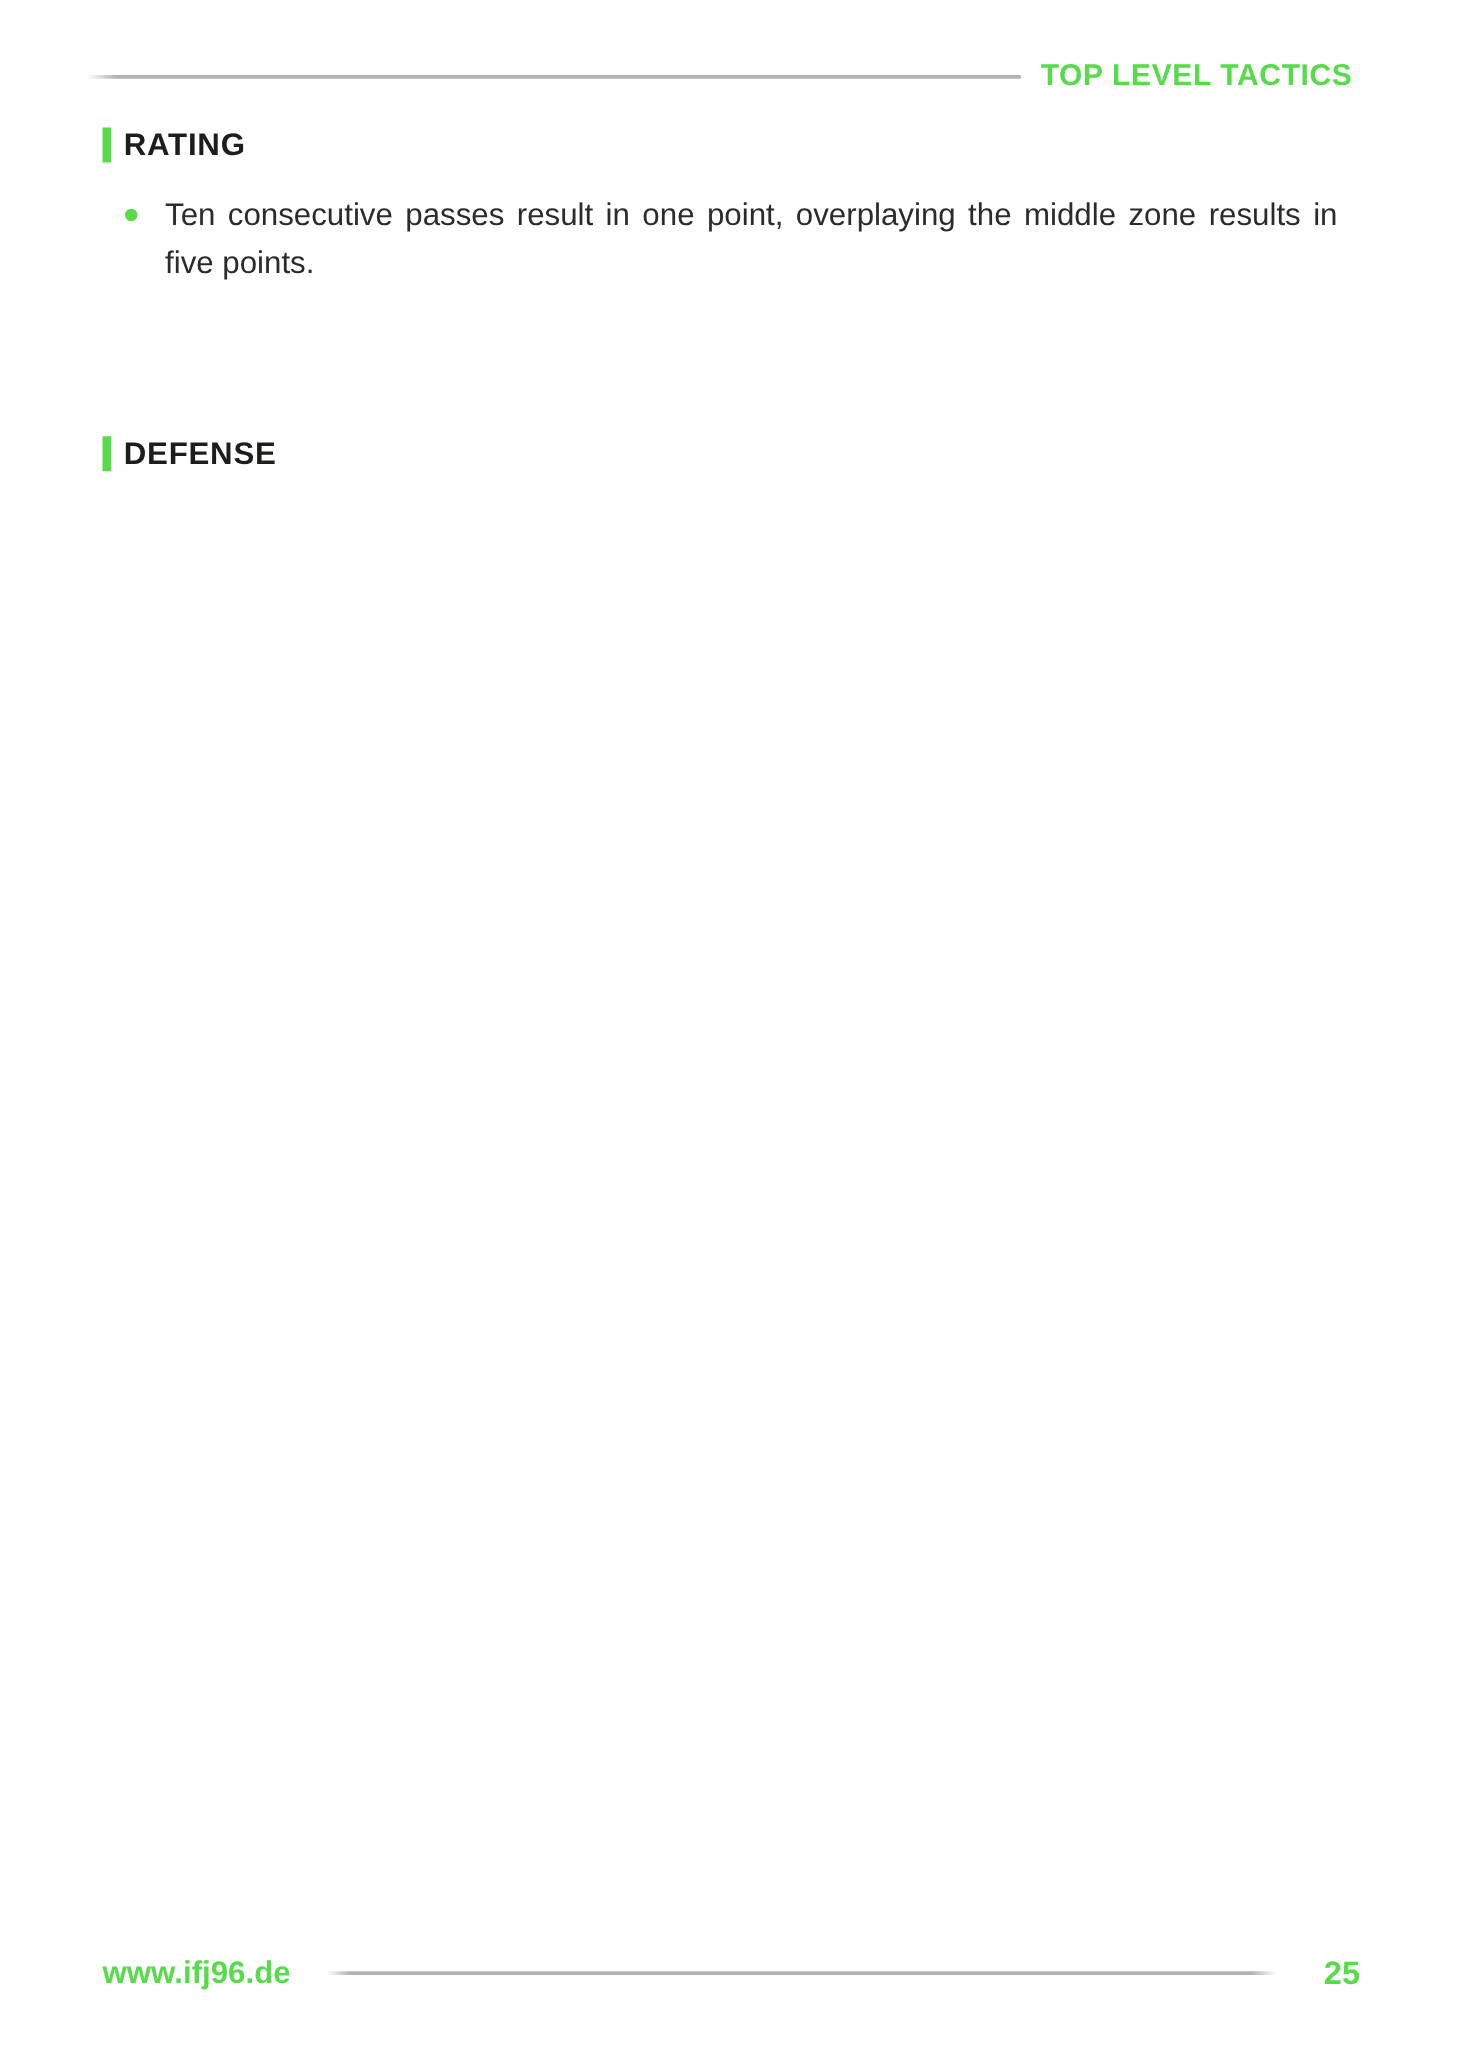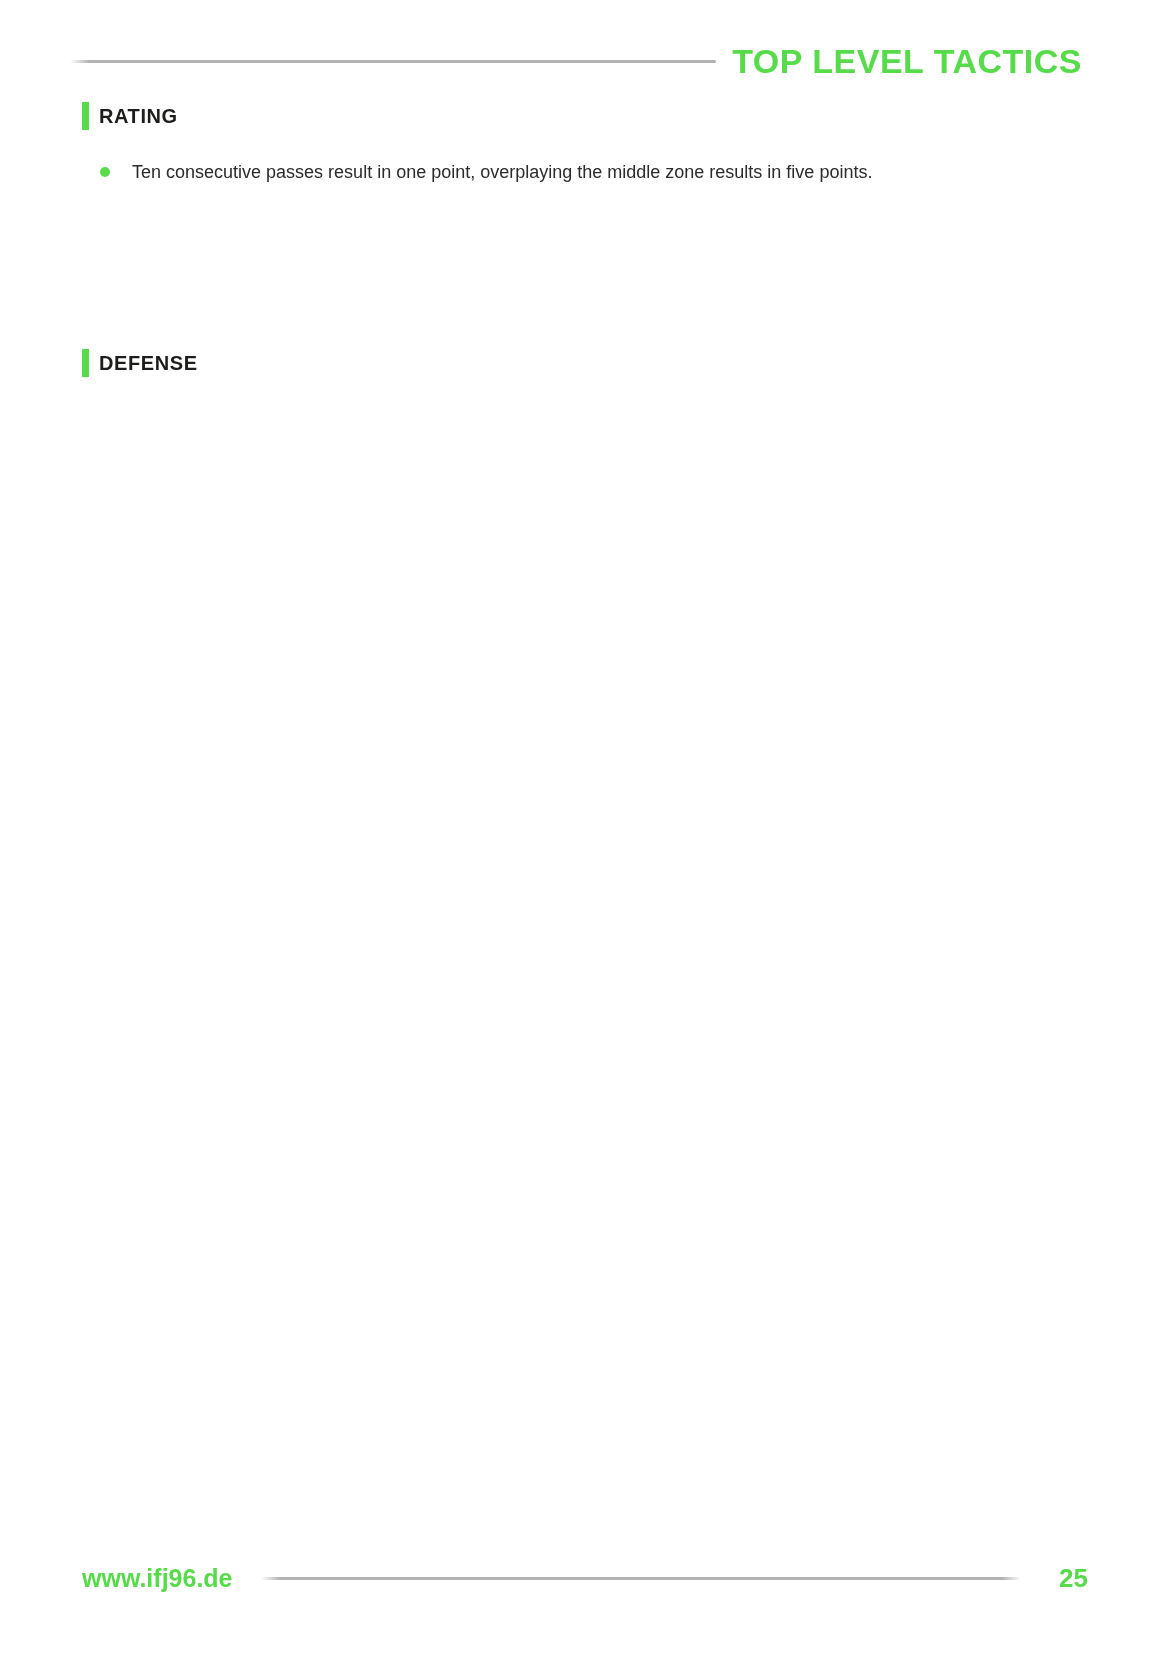--- a/index.html
+++ b/index.html
@@ -29,21 +29,21 @@
   }
   .header-rule {
     flex: 1;
     height: 3px;
     border-radius: 2px;
     background: linear-gradient(to right, rgba(179,179,179,0) 0%, #b3b3b3 3%, #b3b3b3 100%);
     margin-right: 16px;
   }
   .header-title {
     color: #57db4a;
-    font-size: 34px;
+    font-size: 24px;
     font-weight: bold;
     letter-spacing: 0.5px;
     white-space: nowrap;
   }
 
   
   .section {
     position: absolute;
     left: 82px;
     width: 988px;
@@ -56,21 +56,21 @@
     align-items: center;
     height: 32px;
   }
   .heading-bar {
     width: 7px;
     height: 28px;
     background: #57db4a;
     margin-right: 10px;
   }
   .heading-label {
-    font-size: 20px;
+    font-size: 25px;
     font-weight: bold;
     color: #1d1d1b;
     letter-spacing: 0.6px;
   }
 
   .bullet-list {
     list-style: none;
     margin-top: 21px;
   }
   .bullet-item {
@@ -81,21 +81,21 @@
   .bullet-dot {
     flex: 0 0 auto;
     width: 10px;
     height: 10px;
     border-radius: 50%;
     background: #57db4a;
     margin: 14px 22px 0 18px;
   }
   .bullet-text {
     flex: 1;
-    font-size: 18px;
+    font-size: 25px;
     line-height: 38px;
     color: #2b2b2b;
     text-align: justify;
   }
 
   
   .page-footer {
     position: absolute;
     left: 82px;
     right: 78px;

